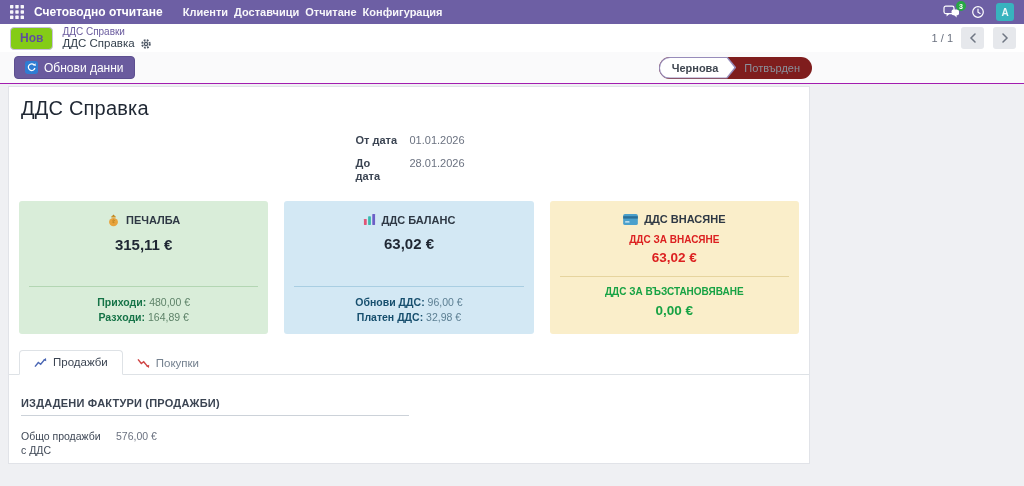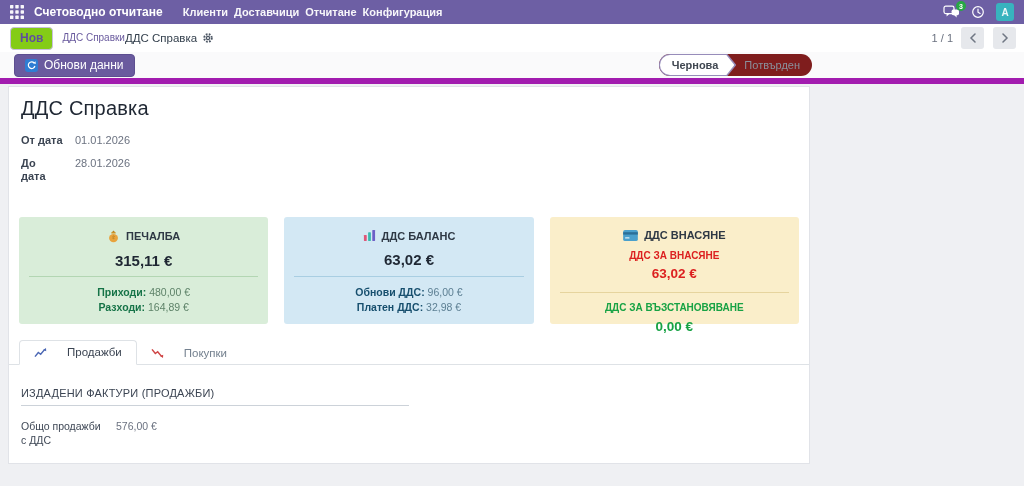--- a/index.html
+++ b/index.html
@@ -33,35 +33,35 @@
   }
   
   .control-panel {
     height: 28px; background: #fff; display: flex; align-items: center; padding: 0 8px 0 10px;
   }
   .btn-new {
     background: #84cc16; border: 1px solid #c8c0dd; color: #5f4e9e; font-weight: 600;
     font-size: 12px; padding: 2px 9px; border-radius: 4px; height: 23px; cursor: pointer;
     font-family: "Liberation Sans", sans-serif;
   }
-  .breadcrumbs { margin-left: 9px; display: flex; flex-direction: row; justify-content: center; line-height: 11px; }
+  .breadcrumbs { margin-left: 9px; display: flex; flex-direction: column; justify-content: center; line-height: 11px; }
   .bc-parent { font-size: 10px; color: var(--link, #6a5b9e); cursor: pointer; }
   .bc-current { font-size: 11.5px; color: #34404d; display: flex; align-items: center; gap: 5px; line-height: 13px; }
   .gear { display: flex; cursor: pointer; }
   .cp-right { margin-left: auto; display: flex; align-items: center; gap: 8px; }
   .pager-text { font-size: 11px; color: #6b7280; }
   .pager-btn {
     width: 23px; height: 22px; background: #e6e8ec; border: none; border-radius: 3px;
     display: flex; align-items: center; justify-content: center; cursor: pointer;
   }
   .pager-btn + .pager-btn { margin-left: 1px; }
   
   .action-bar {
     height: 32px; background: #fafafb; display: flex; align-items: center;
-    justify-content: space-between; padding: 0 212px 0 14px; border-bottom: 6px solid #a21caf;
+    justify-content: space-between; padding: 0 212px 0 14px; border-bottom: 1px solid #a21caf;
   }
   .btn-refresh {
     background: var(--primary, #6a5b9e); border: 1px solid #5d4f90; color: #fff;
     font-size: 12px; font-weight: 500; padding: 3px 10px; border-radius: 4px; height: 23px;
     display: flex; align-items: center; gap: 6px; cursor: pointer;
     font-family: "Liberation Sans", sans-serif;
   }
   .statusbar {
     background: #7f1d1d; border-radius: 12px; height: 22px; display: flex; align-items: center;
   }
@@ -76,28 +76,28 @@
     font-size: 11px; font-weight: 700; color: #3f4650;
   }
   .stage-inactive { font-size: 11px; color: #8a919c; padding: 0 12px 0 8px; cursor: pointer; }
   
   .content { height: 402px; }
   .sheet {
     margin: 2px 0 0 8px; width: 802px; height: 378px; background: #fff;
     border: 1px solid #e1e3e8; padding: 8px 10px;
   }
   .sheet-title { font-size: 20px; font-weight: 500; color: #1f2733; letter-spacing: .2px; margin: 2px 0 14px 2px; }
-  .field-row { display: flex; align-items: baseline; margin: 0 0 10px 2px; font-size: 11px; line-height: 13px; }
+  .field-row { display: flex; align-items: baseline; margin: 0 0 10px 2px; font-size: 11px; line-height: 13px; justify-content: center; }
   .field-label { font-weight: 700; color: #3b4452; width: 42px; flex-shrink: 0; }
   .field-value { color: #6b7280; margin-left: 12px; cursor: text; }
   
   .cards { display: flex; gap: 16px; margin-top: 18px; }
   .card {
-    width: 250px; height: 107px; border-radius: 3px; padding: 12px 10px 9px;
-    display: flex; flex-direction: column; align-items: center; text-align: left; margin-top: 16px;
+    width: 250px; height: 133px; border-radius: 3px; padding: 12px 10px 9px;
+    display: flex; flex-direction: column; align-items: center; text-align: left;
   }
   .card-profit { background: var(--card-profit-bg, #d9edd9); }
   .card-balance { background: var(--card-balance-bg, #d3e8f4); }
   .card-vat { background: var(--card-vat-bg, #faeeca); }
   .card-header { display: flex; align-items: center; gap: 6px; font-size: 11px; font-weight: 700; color: #2e3844; }
   .card-value { margin-top: 9px; font-size: 15px; font-weight: 700; color: #1f2733; }
   .card-spacer { flex: 1; }
   .card-divider { width: 100%; border-top: 1px solid rgba(0,0,0,.14); margin-bottom: 8px; }
   .card-profit .card-divider { border-top-color: #b3d6b3; }
   .card-balance .card-divider { border-top-color: #a9cee2; }
@@ -108,32 +108,32 @@
   .card-balance .foot-label { font-weight: 700; color: #174f6e; }
   .card-balance .foot-value { color: #5c7f93; }
   .vat-due-label { margin-top: 9px; font-size: 10px; font-weight: 700; color: var(--red, #dc2020); }
   .vat-due-value { margin-top: 5px; font-size: 13.5px; font-weight: 700; color: var(--red, #dc2020); }
   .vat-refund-label { font-size: 10px; font-weight: 700; color: var(--green-bright, #17a244); }
   .vat-refund-value { margin-top: 6px; font-size: 13.5px; font-weight: 700; color: var(--green-bright, #17a244); }
   .card-vat .card-divider { margin: 11px 0 9px; }
   
   .tabs { display: flex; align-items: flex-end; margin: 16px -10px 0; padding: 0 10px; border-bottom: 1px solid #dee2e6; }
   .tab {
-    display: flex; align-items: center; gap: 20px; font-size: 11.5px; padding: 5px 14px 6px;
+    display: flex; align-items: center; gap: 6px; font-size: 11.5px; padding: 5px 14px 6px;
     margin-bottom: -1px; cursor: pointer;
   }
   .tab.active {
     background: #fff; border: 1px solid #dee2e6; border-bottom: 1px solid #fff;
     border-radius: 4px 4px 0 0; color: #3b4452; font-weight: 500;
   }
   .tab.inactive { color: #74818f; }
   
   .section { margin-top: 22px; padding-left: 2px; }
   .section-heading {
-    font-size: 11px; font-weight: 400; color: #3b4452; letter-spacing: .2px;
+    font-size: 11px; font-weight: 700; color: #3b4452; letter-spacing: .2px;
     width: 388px; padding-bottom: 6px; border-bottom: 1px solid #ccd2d9;
   }
   .section-rows { margin-top: 13px; }
   .srow { display: flex; margin-bottom: 10px; font-size: 10.5px; line-height: 14px; }
   .srow-label { width: 86px; flex-shrink: 0; color: #3f4856; }
   .srow-value { margin-left: 9px; color: #6b7280; }
   svg { display: block; }
 </style>
 </head>
 <body>

